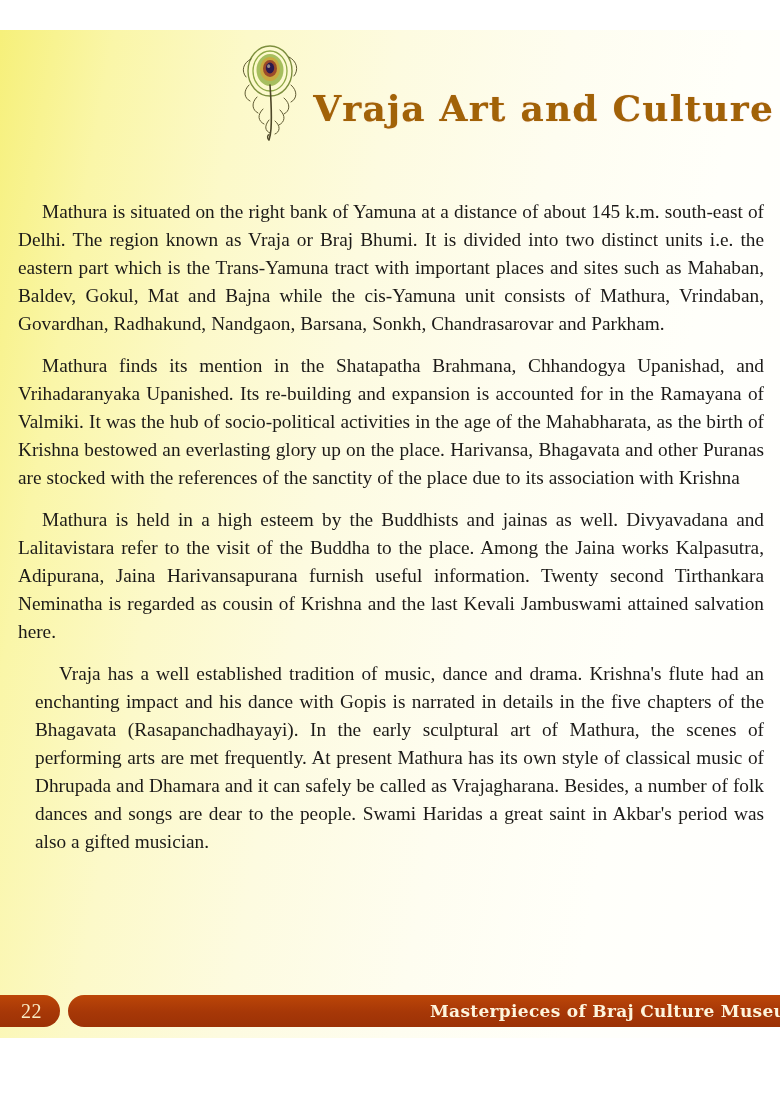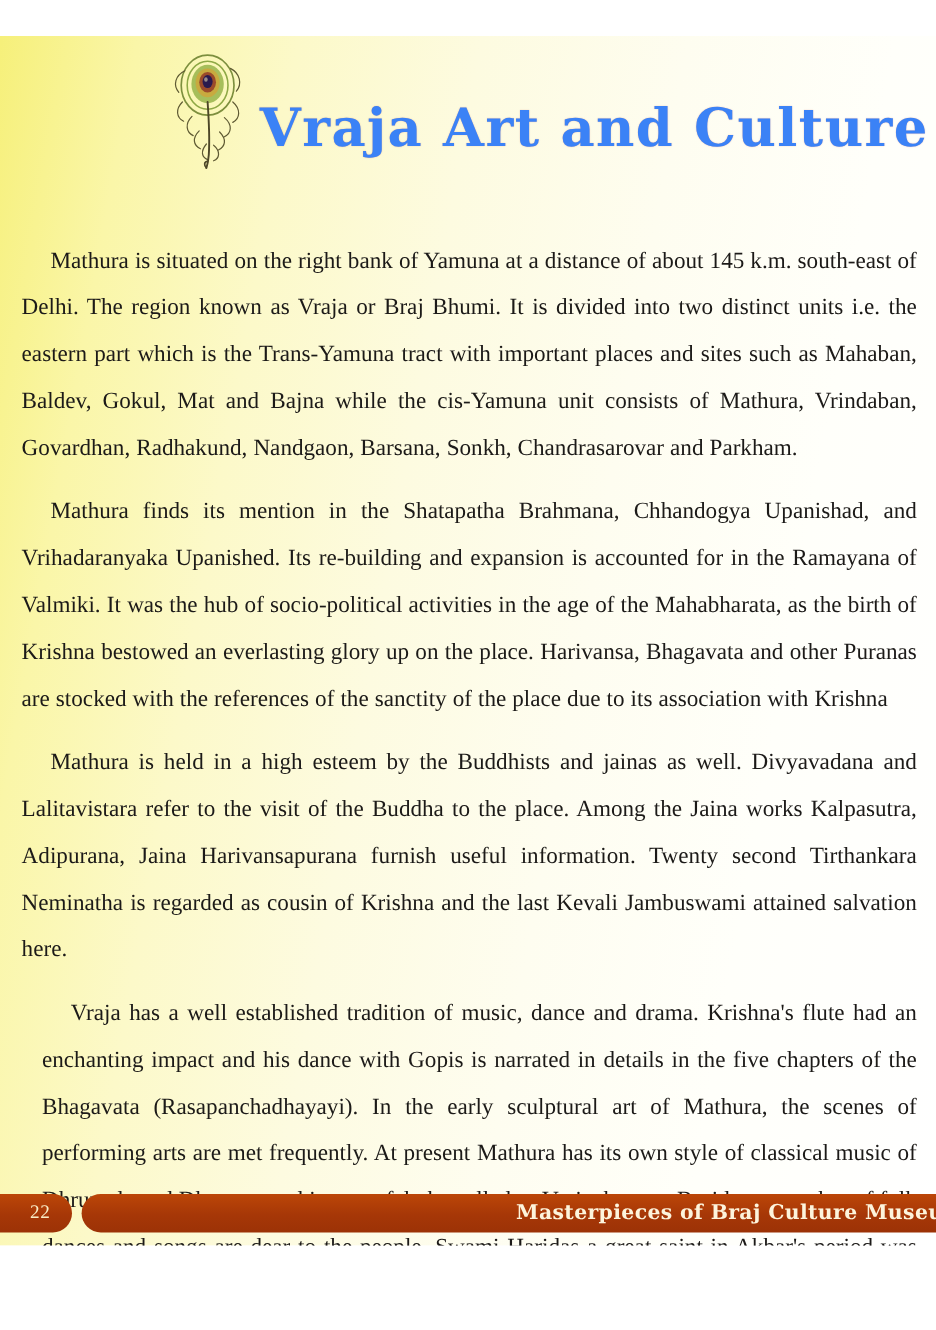--- a/index.html
+++ b/index.html
@@ -63,41 +63,41 @@
     height: 100px;
     position: relative;
     flex: 0 0 auto;
     margin-right: 4px;
     margin-top: -4px;
   }
   .feather-wrap svg { display: block; }
 
   .chapter-title {
     font-family: "DejaVu Serif", "Liberation Serif", serif;
-    font-size: 44px;
+    font-size: 36px;
     font-weight: 700;
-    color: #3b82f6;
+    color: #a16207;
     letter-spacing: 1.2px;
     line-height: 1;
     white-space: nowrap;
     margin-top: 30px;
     text-shadow: 0 0 1px rgba(181,27,17,0.35);
   }
 
   
   .article {
     position: absolute;
     left: 18px;
     top: 198px;
     width: 746px;
   }
   .para {
     font-family: "Liberation Serif", "DejaVu Serif", serif;
     font-size: 19.3px;
-    line-height: 39px;
+    line-height: 28px;
     color: #1c1a18;
     text-align: justify;
     text-indent: 24px;
     margin: 0 0 14px 0;
     word-spacing: 0.2px;
   }
   .para:last-child { margin-bottom: 0; margin-left: 17px; }
 
   
   .footer {
@@ -117,21 +117,21 @@
     background: linear-gradient(180deg, #bc4608 0%, #a63707 55%, #9c3206 100%);
     border-radius: 0 16px 16px 0;
     display: flex;
     align-items: center;
     justify-content: flex-end;
     padding-right: 18px;
     box-sizing: border-box;
   }
   .page-number-tab .num {
     font-family: "Liberation Serif", "DejaVu Serif", serif;
-    font-size: 16px;
+    font-size: 20px;
     color: #f9edc6;
     letter-spacing: 0.5px;
   }
   .footer-bar {
     position: absolute;
     left: 68px;
     top: 0;
     width: 726px;
     height: 32px;
     background: linear-gradient(180deg, #bc4608 0%, #a63707 55%, #9c3206 100%);

